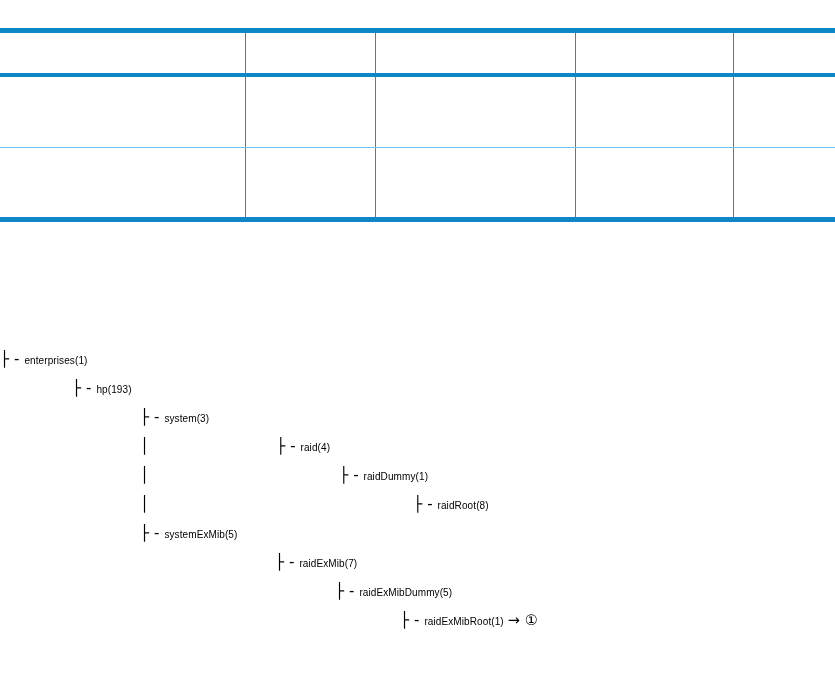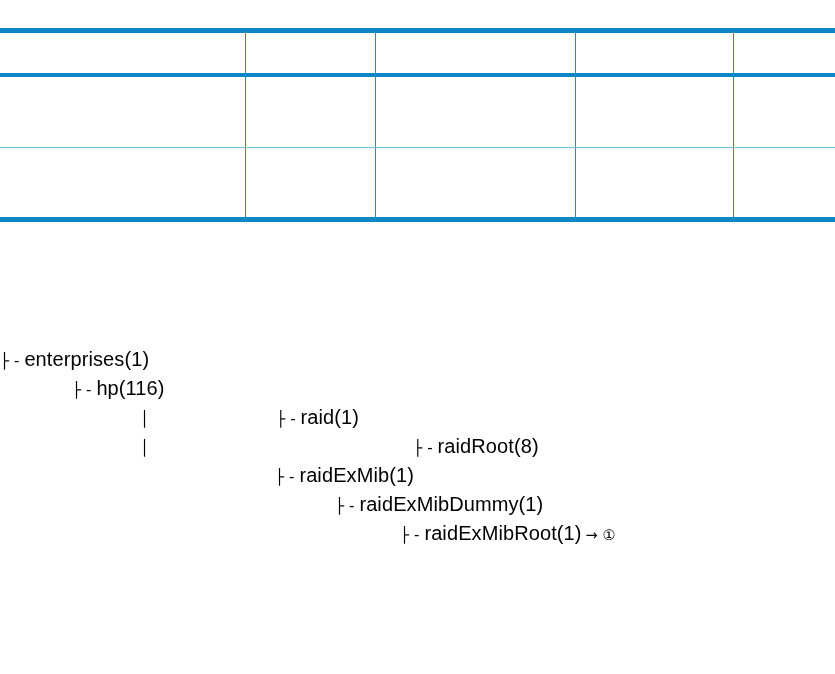--- a/index.html
+++ b/index.html
@@ -74,21 +74,21 @@
   }
   .tree-row .indent {
     display: inline-block;
   }
   .branch {
     font-family: "DejaVu Sans", sans-serif;
     font-size: 15px;
   }
   .node-label {
     font-family: "Liberation Sans", sans-serif;
-    font-size: 20px;
+    font-size: 10px;
   }
   .xref {
     font-family: "DejaVu Sans", sans-serif;
     font-size: 14.5px;
     padding-left: 4px;
   }
 </style>
 </head>
 <body>
 
@@ -122,19 +122,22 @@
       <td></td>
       <td></td>
       <td></td>
       <td></td>
     </tr>
   </tbody>
 </table>
 
 <div id="oid-tree">
     <div class="tree-row"><span class="indent" style="width: 0px;"></span><span class="branch">├ - </span><span class="node-label">enterprises(1)</span></div>
-    <div class="tree-row"><span class="indent" style="width: 72px;"></span><span class="branch">├ - </span><span class="node-label">hp(116)</span></div>
-    <div class="tree-row"><span class="indent" style="width: 140px;"></span><span class="branch">│</span><span class="indent" style="width: 127px;"></span><span class="branch">├ - </span><span class="node-label">raid(1)</span></div>
+    <div class="tree-row"><span class="indent" style="width: 72px;"></span><span class="branch">├ - </span><span class="node-label">hp(193)</span></div>
+    <div class="tree-row"><span class="indent" style="width: 140px;"></span><span class="branch">├ - </span><span class="node-label">system(3)</span></div>
+    <div class="tree-row"><span class="indent" style="width: 140px;"></span><span class="branch">│</span><span class="indent" style="width: 127px;"></span><span class="branch">├ - </span><span class="node-label">raid(4)</span></div>
+    <div class="tree-row"><span class="indent" style="width: 140px;"></span><span class="branch">│</span><span class="indent" style="width: 190px;"></span><span class="branch">├ - </span><span class="node-label">raidDummy(1)</span></div>
     <div class="tree-row"><span class="indent" style="width: 140px;"></span><span class="branch">│</span><span class="indent" style="width: 264px;"></span><span class="branch">├ - </span><span class="node-label">raidRoot(8)</span></div>
-    <div class="tree-row"><span class="indent" style="width: 275px;"></span><span class="branch">├ - </span><span class="node-label">raidExMib(1)</span></div>
-    <div class="tree-row"><span class="indent" style="width: 335px;"></span><span class="branch">├ - </span><span class="node-label">raidExMibDummy(1)</span></div>
+    <div class="tree-row"><span class="indent" style="width: 140px;"></span><span class="branch">├ - </span><span class="node-label">systemExMib(5)</span></div>
+    <div class="tree-row"><span class="indent" style="width: 275px;"></span><span class="branch">├ - </span><span class="node-label">raidExMib(7)</span></div>
+    <div class="tree-row"><span class="indent" style="width: 335px;"></span><span class="branch">├ - </span><span class="node-label">raidExMibDummy(5)</span></div>
     <div class="tree-row"><span class="indent" style="width: 400px;"></span><span class="branch">├ - </span><span class="node-label">raidExMibRoot(1)</span><span class="xref">→ ①</span></div>
   </div>
 
 </body></html>

